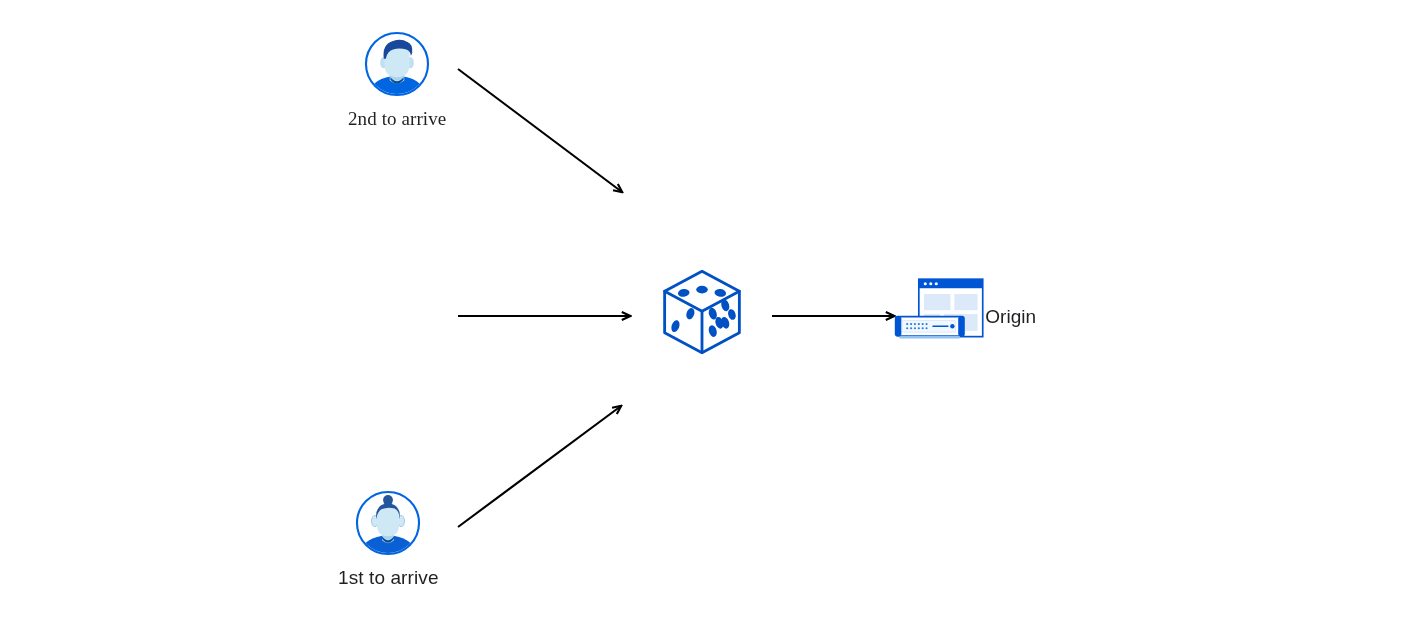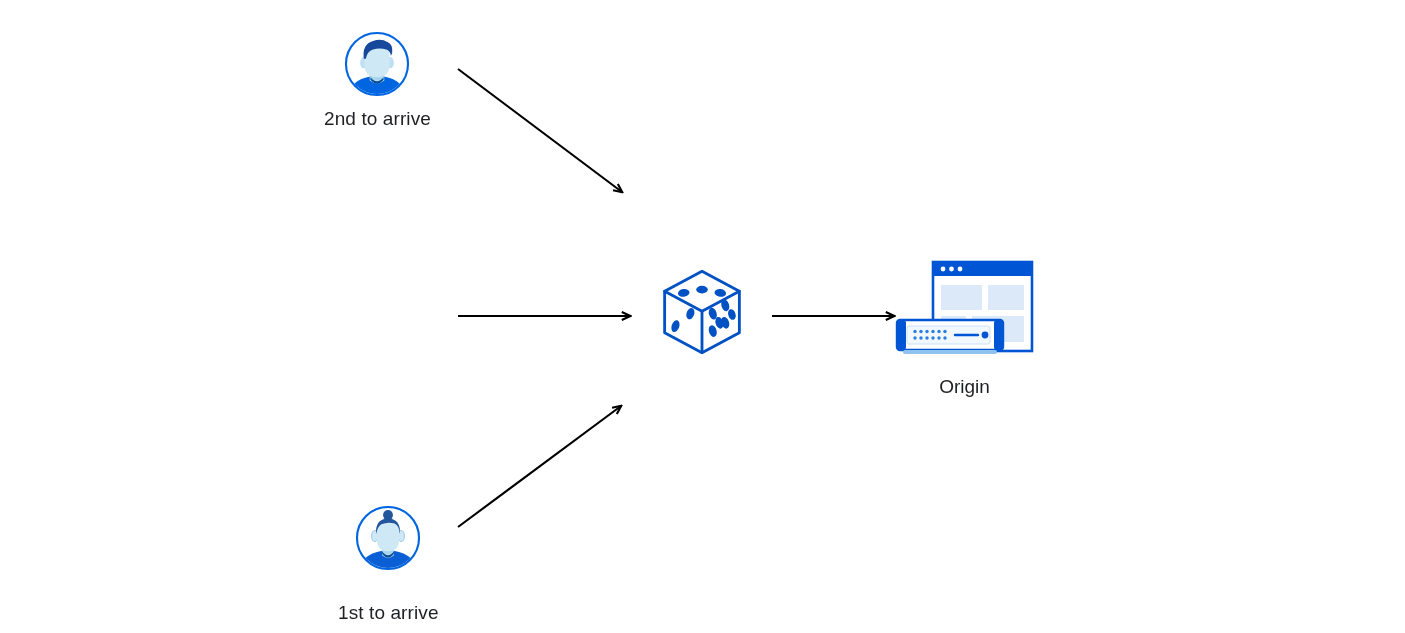--- a/index.html
+++ b/index.html
@@ -55,21 +55,21 @@
   .dice {
     width: 84px;
     height: 88px;
     display: block;
   }
   .origin-node {
     position: absolute;
     left: 893px;
     top: 258px;
     display: flex;
-    flex-direction: column;
+    flex-direction: row;
     align-items: center;
     width: 143px;
   }
   .origin-icon {
     width: 143px;
     height: 105px;
     display: block;
   }
   .origin-label {
     margin-top: 12px;
@@ -89,21 +89,21 @@
       <marker id="ah" markerWidth="11" markerHeight="11" refX="9.2" refY="5" orient="auto" markerUnits="userSpaceOnUse">
         <path d="M1,1 L9.6,5 L1,9" fill="none" stroke="#000000" stroke-width="2.1" stroke-linecap="butt" stroke-linejoin="miter"></path>
       </marker>
     </defs>
     <line x1="458" y1="69" x2="622" y2="192" stroke="#000000" stroke-width="2.1" marker-end="url(#ah)"></line>
     <line x1="458" y1="316" x2="630" y2="316" stroke="#000000" stroke-width="2.1" marker-end="url(#ah)"></line>
     <line x1="458" y1="527" x2="621" y2="406" stroke="#000000" stroke-width="2.1" marker-end="url(#ah)"></line>
     <line x1="772" y1="316" x2="894" y2="316" stroke="#000000" stroke-width="2.1" marker-end="url(#ah)"></line>
   </svg>
 
-  <div class="node" style="left:324px; top:31px;">
+  <div class="node" style="left:348px; top:31px;font-family:Liberation Serif, serif;">
     <svg class="avatar" viewBox="0 0 100 100">
       <circle cx="50" cy="50" r="47" fill="#ffffff" stroke="#0065e0" stroke-width="3.2"></circle>
       <clipPath id="clipA">
           <circle cx="50" cy="50" r="45.4"></circle>
         </clipPath>
       <g clip-path="url(#clipA)">
 
         <path d="M50 68 C22 68 6 84 3 102 L97 102 C94 84 78 68 50 68 Z" fill="#0065e0"></path>
 
         <path d="M39 64 L39 75 Q50 84 61 75 L61 64 Z" fill="#bfe0f2"></path>
@@ -117,21 +117,21 @@
         <path d="M31 38 Q31 18 50 18 Q69 18 69 38 L69 50 Q69 70 50 70 Q31 70 31 50 Z" fill="#cfe8f6"></path>
 
         <path d="M30 42 Q27 20 44 15 Q57 11 66 17 Q74 22 71 37 Q70 30 64 28 Q54 25 44 28 Q35 31 33 42 Z" fill="#18489b"></path>
         <path d="M62 16 Q72 17 73 27 Q74 33 71 38 Q73 25 66 20 Z" fill="#18489b"></path>
       </g>
     </svg>
     <div class="node-label">2nd to arrive</div>
   </div>
 
 
-  <div class="node" style="left:338px; top:505px;gap:20px;">
+  <div class="node" style="left:338px; top:490px;">
     <svg class="avatar" viewBox="0 0 100 100">
       <circle cx="50" cy="50" r="47" fill="#ffffff" stroke="#0065e0" stroke-width="3.2"></circle>
       <clipPath id="clipC">
           <circle cx="50" cy="50" r="45.4"></circle>
         </clipPath>
       <g clip-path="url(#clipC)">
         <path d="M50 69 C22 69 6 85 3 102 L97 102 C94 85 78 69 50 69 Z" fill="#0a5fd4"></path>
         <path d="M41 62 L41 76 Q50 85 59 76 L59 62 Z" fill="#bfe0f2"></path>
         <path d="M41 70 Q50 80 59 70 L59 62 L41 62 Z" fill="#a9d4ec"></path>
         <path d="M41 70 Q50 82 59 70 L59 74 Q50 86 41 74 Z" fill="#0b4e96"></path>

